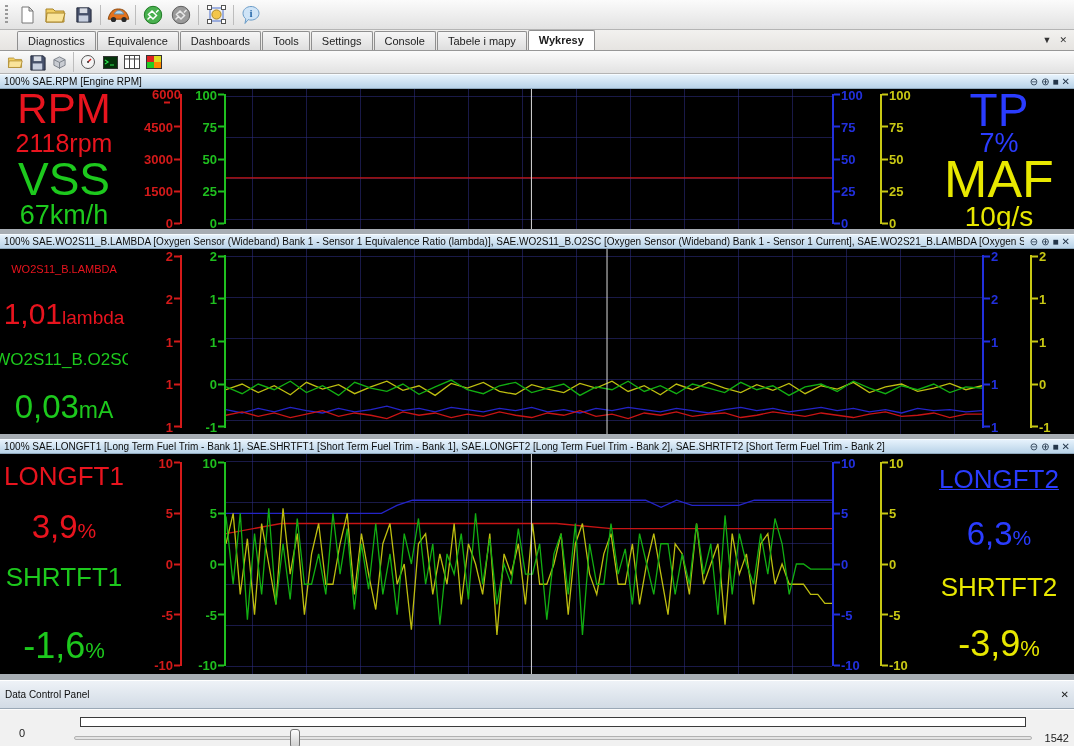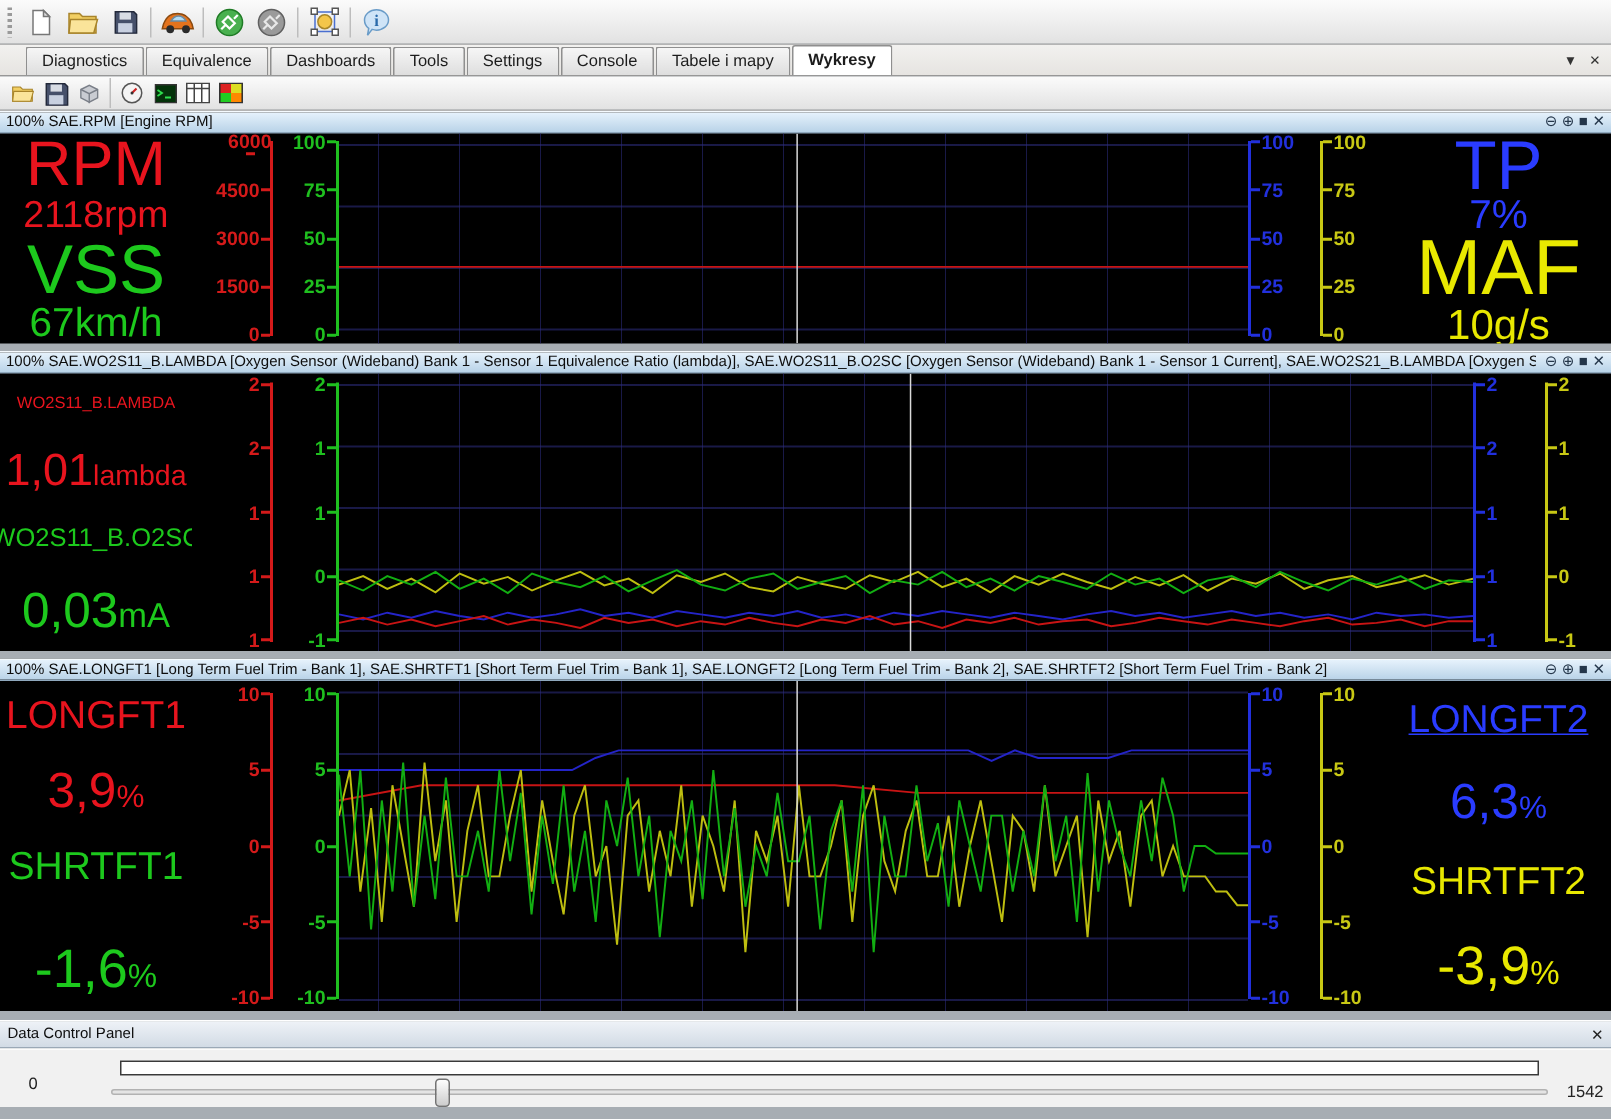--- a/index.html
+++ b/index.html
@@ -40,21 +40,21 @@
   .vaxis.aright .tick{left:1px}
   .vaxis .mk{display:inline-block;width:6px;height:2px;background:currentColor;margin:0 1px}
   .plot{flex:1 1 auto;position:relative;overflow:hidden;
         background-image:linear-gradient(to right,rgba(46,46,130,.55) 1px,transparent 1px),
                          linear-gradient(to bottom,rgba(46,46,130,.55) 1px,transparent 1px);
         background-size:54px 41px;background-position:26px 7px}
   svg.series{position:absolute;inset:0;width:100%;height:100%;display:block}
   .gap5{height:5px}.gap6{height:6px}
 
   
-  #dcp-title{height:19px;background:linear-gradient(#eef2f7,#d2dbe5);border-top:1px solid #fff;border-bottom:1px solid #9aa8b6;display:flex;align-items:center;font-size:10px;padding:0 5px;color:#0d0d0d}
+  #dcp-title{height:29px;background:linear-gradient(#eef2f7,#d2dbe5);border-top:1px solid #fff;border-bottom:1px solid #9aa8b6;display:flex;align-items:center;font-size:10px;padding:0 5px;color:#0d0d0d}
   #dcp-close{margin-left:auto;font-size:10px;color:#222}
   #dcp-body{height:39px;background:#f1f1f1;position:relative;border-top:1px solid #fcfcfc}
   #dcp-progress{position:absolute;left:80px;right:48px;top:7px;height:10px;background:#fff;border:1px solid #3a3a3a}
   #dcp-track{position:absolute;left:74px;right:42px;top:26px;height:4px;background:#e4e4e4;border:1px solid #b2b2b2;border-radius:2px}
   #dcp-thumb{position:absolute;top:-8px;width:10px;height:19px;background:linear-gradient(#fdfdfd,#cdcdcd);border:1px solid #737373;border-radius:3px;transform:translateX(-50%)}
   #dcp-min{position:absolute;left:19px;top:17px;font-size:11px;color:#222}
   #dcp-max{position:absolute;right:5px;top:22px;font-size:11px;color:#222}
 </style>
 </head>
 <body>

